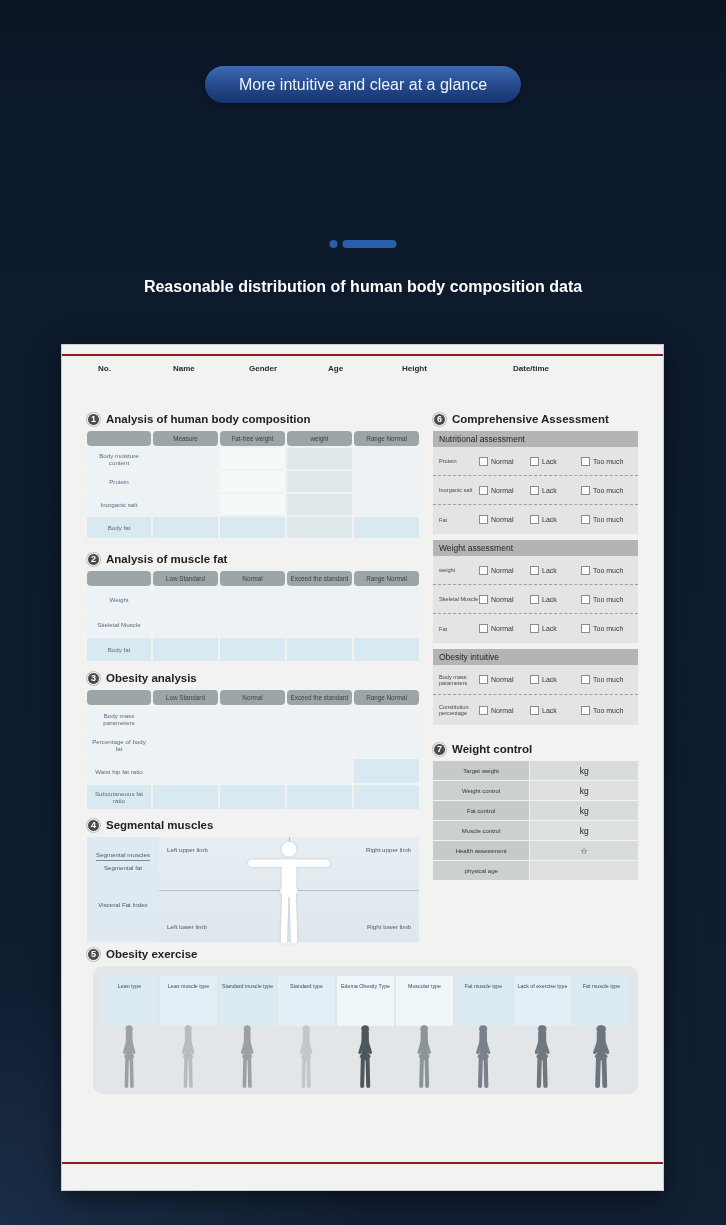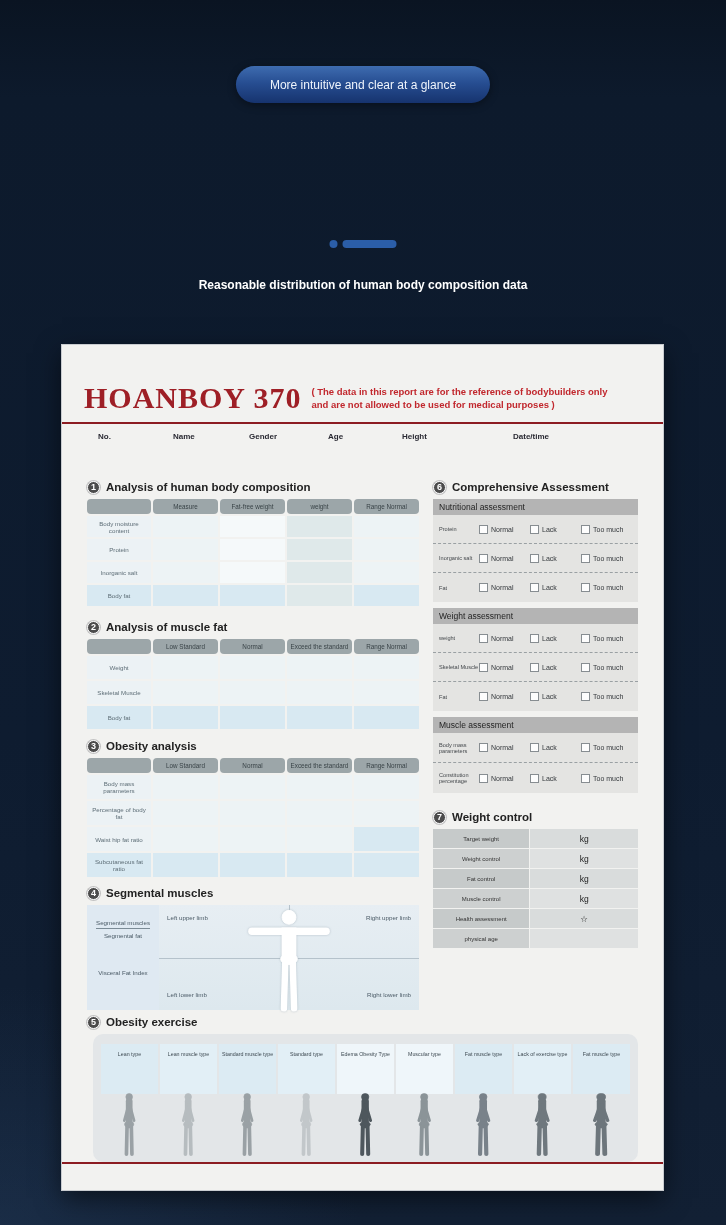--- a/index.html
+++ b/index.html
@@ -10,33 +10,33 @@
     background:
       radial-gradient(600px 400px at 0% 100%, rgba(44,74,112,0.30), rgba(0,0,0,0) 60%),
       linear-gradient(180deg, #0a1422 0%, #0d1a2c 8%, #0e1c30 60%, #122034 100%);
   }
   
   .hero-badge {
     position:absolute; left:50%; top:66px; transform:translateX(-50%);
     height:37px; padding:16px 34px; border-radius:19px;
     background:linear-gradient(180deg, #3e6cb0 0%, #274e92 45%, #16336e 100%);
     display:flex; align-items:center; justify-content:center;
-    color:#eef4fc; font-size:12px; font-weight:500; white-space:nowrap;
+    color:#eef4fc; font-size:16px; font-weight:500; white-space:nowrap;
     box-shadow:0 2px 8px rgba(0,0,0,0.4);
   }
   .hero-title {
     position:absolute; left:0; right:0; top:160px; text-align:center;
     color:#ffffff; font-size:29px; font-weight:700; letter-spacing:0.2px;
   }
   .hero-divider { position:absolute; left:50%; top:240px; transform:translateX(-50%); display:flex; align-items:center; gap:5px; }
   .hero-divider .dot { width:8px; height:8px; border-radius:50%; background:#2b5ea8; }
   .hero-divider .bar { width:54px; height:8px; border-radius:4px; background:#2b5ea8; }
   .hero-subtitle {
     position:absolute; left:0; right:0; top:278px; text-align:center;
-    color:#ffffff; font-size:12px; font-weight:700;
+    color:#ffffff; font-size:16px; font-weight:700;
   }
   
   .report-page {
     position:absolute; left:62px; top:345px; width:601px; height:845px;
     background:#f2f2f0; box-shadow:0 0 0 1px #c9ccd0, 0 8px 24px rgba(0,0,0,0.55);
   }
   .rp-header { margin-top:38px; padding:0 22px; display:flex; align-items:flex-end; gap:10px; }
   .rp-brand { font-family:"Liberation Serif", serif; font-size:30px; font-weight:700; color:#9e1f26; letter-spacing:1px; line-height:1; }
   .rp-disclaimer { color:#c1272d; font-size:9.5px; line-height:1.3; font-weight:600; padding-bottom:2px; }
   .rp-rule { margin-top:8px; height:3px; background:#8c1c22; border-top:1px solid #f2f2f0; }
@@ -147,27 +147,20 @@
 
   <div class="hero-badge">More intuitive and clear at a glance</div>
   <div class="hero-divider">
     <span class="dot"></span>
     <span class="bar"></span>
   </div>
   <div class="hero-subtitle">Reasonable distribution of human body composition data</div>
 
   <div class="report-page">
 
-    <div class="rp-header">
-      <div class="rp-brand">HOANBOY 370</div>
-      <div class="rp-disclaimer">
-        <div>( The data in this report are for the reference of bodybuilders only</div>
-        <div>and are not allowed to be used for medical purposes )</div>
-      </div>
-    </div>
     <div class="rp-rule"></div>
 
     <div class="rp-info">
       <span style="left:36px">No.</span>
       <span style="left:111px">Name</span>
       <span style="left:187px">Gender</span>
       <span style="left:266px">Age</span>
       <span style="left:340px">Height</span>
       <span style="left:451px">Date/time</span>
     </div>
@@ -393,21 +386,21 @@
                 <span class="chk-opt-label">Lack</span>
               </span>
             <span class="chk-opt">
                 <span class="chk-box"></span>
                 <span class="chk-opt-label">Too much</span>
               </span>
           </div>
         </div>
 
         <div class="assess-group g3">
-          <div class="assess-head">Muscle assessment</div>
+          <div class="assess-head">Obesity intuitive</div>
           <div class="chk-row">
             <span class="chk-label">Body mass parameters</span>
             <span class="chk-opt">
                 <span class="chk-box"></span>
                 <span class="chk-opt-label">Normal</span>
               </span>
             <span class="chk-opt">
                 <span class="chk-box"></span>
                 <span class="chk-opt-label">Lack</span>
               </span>

